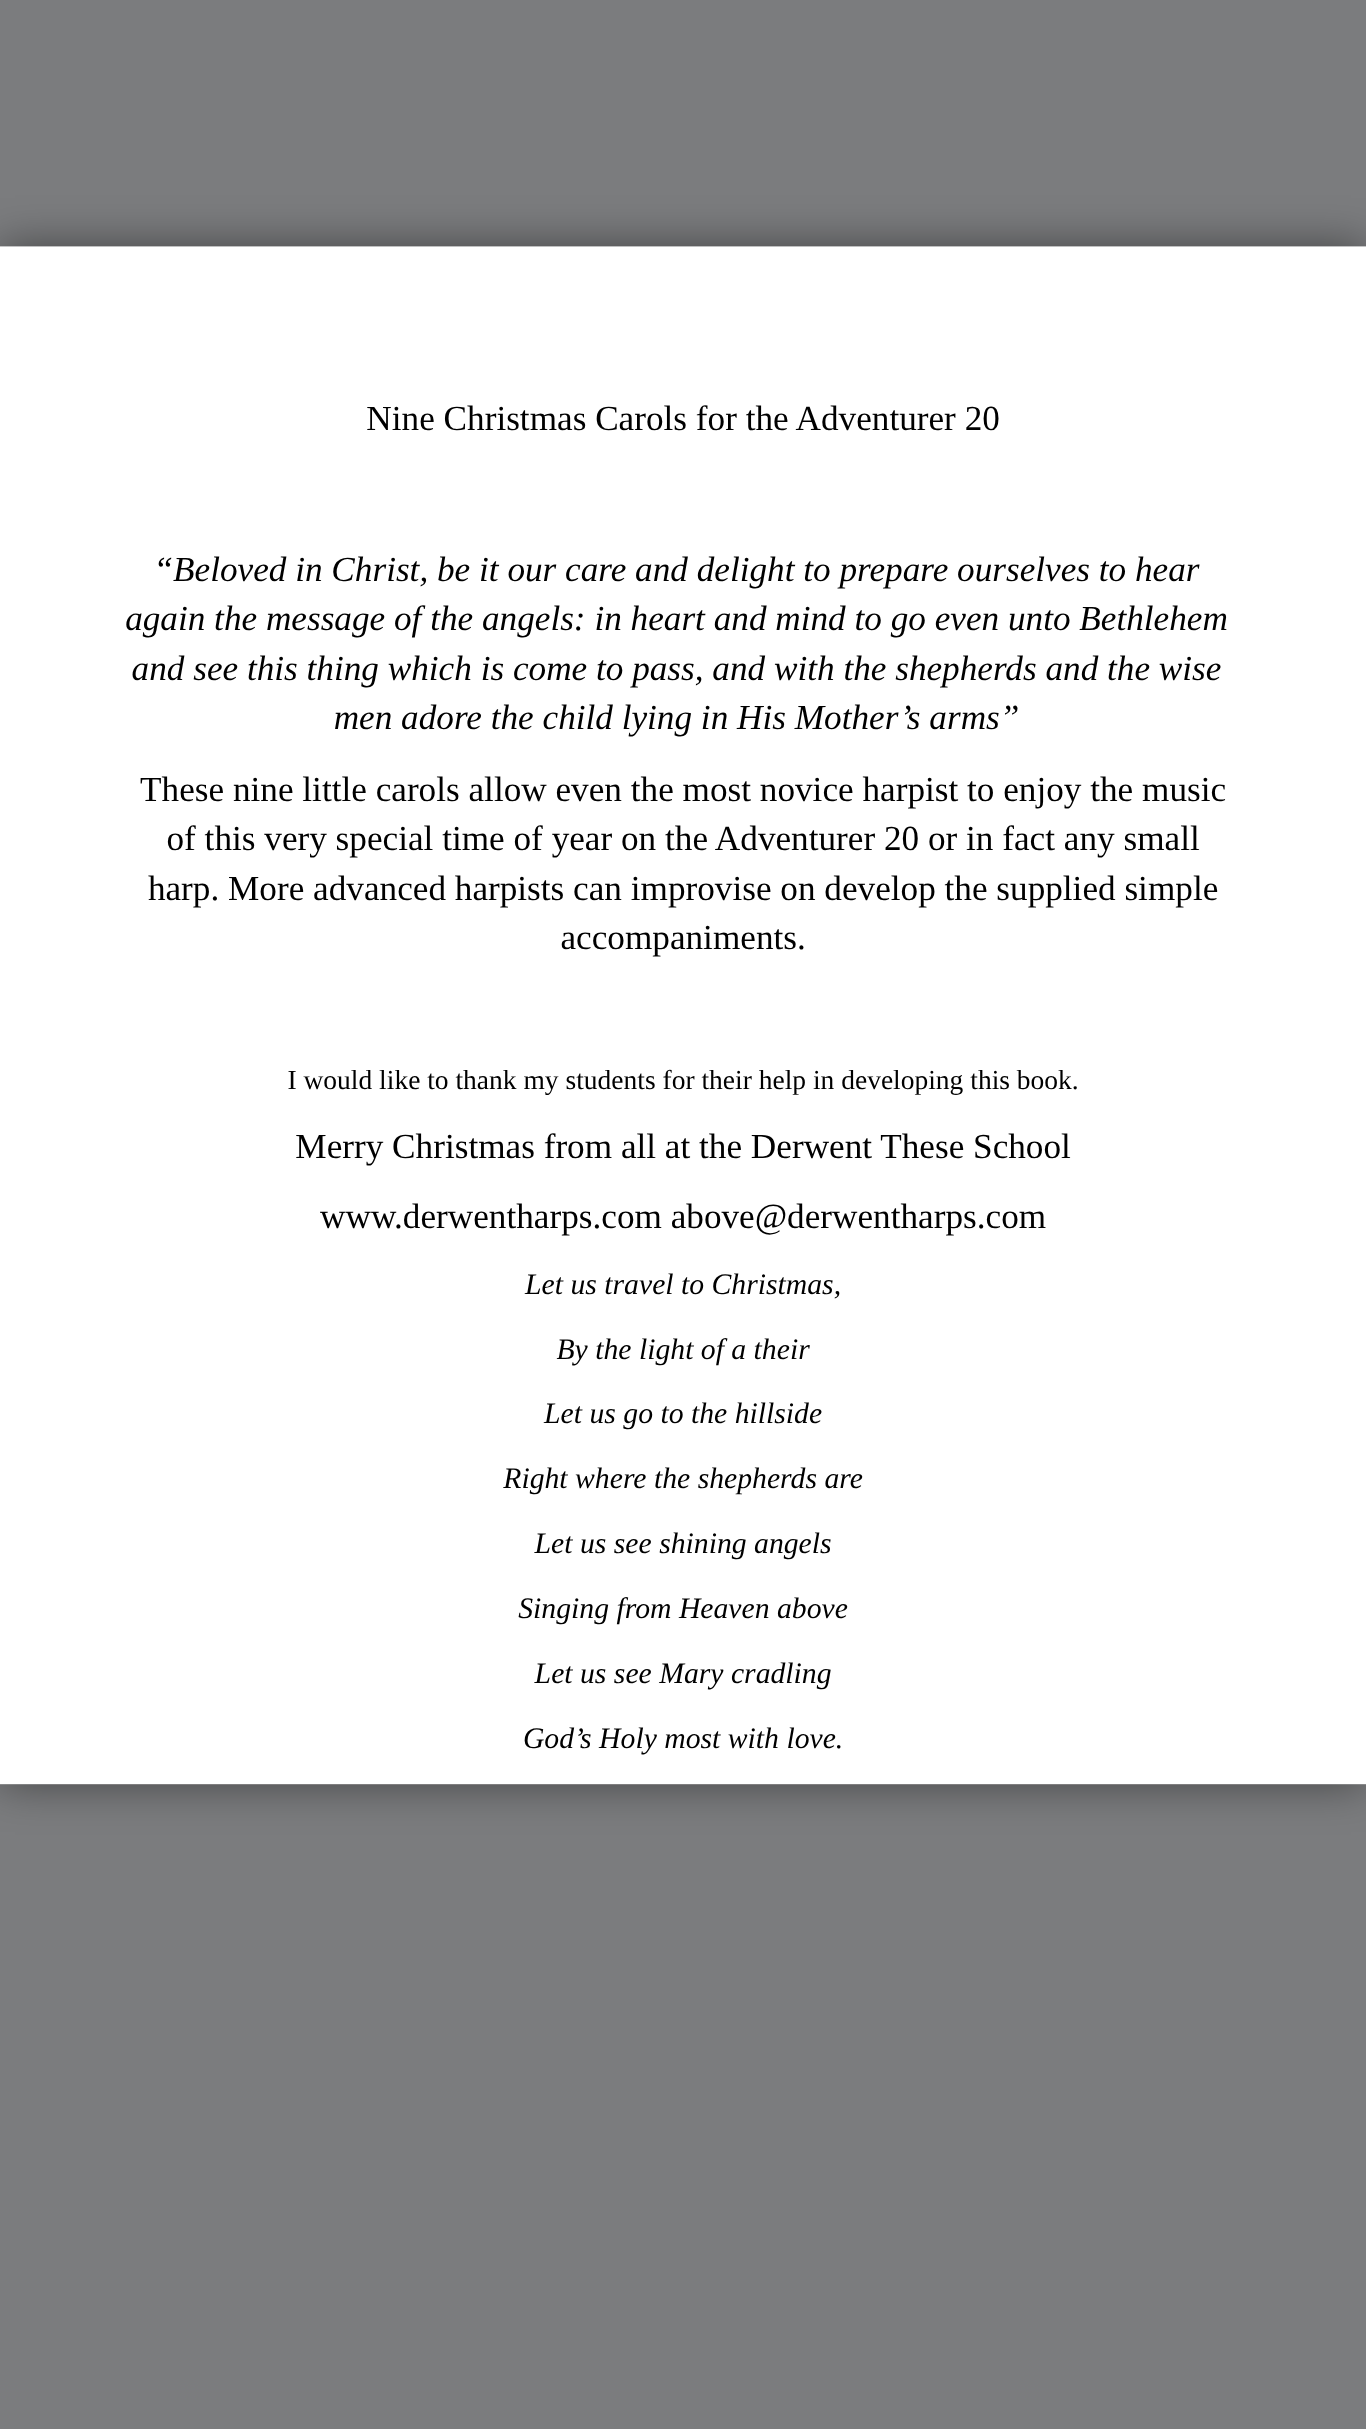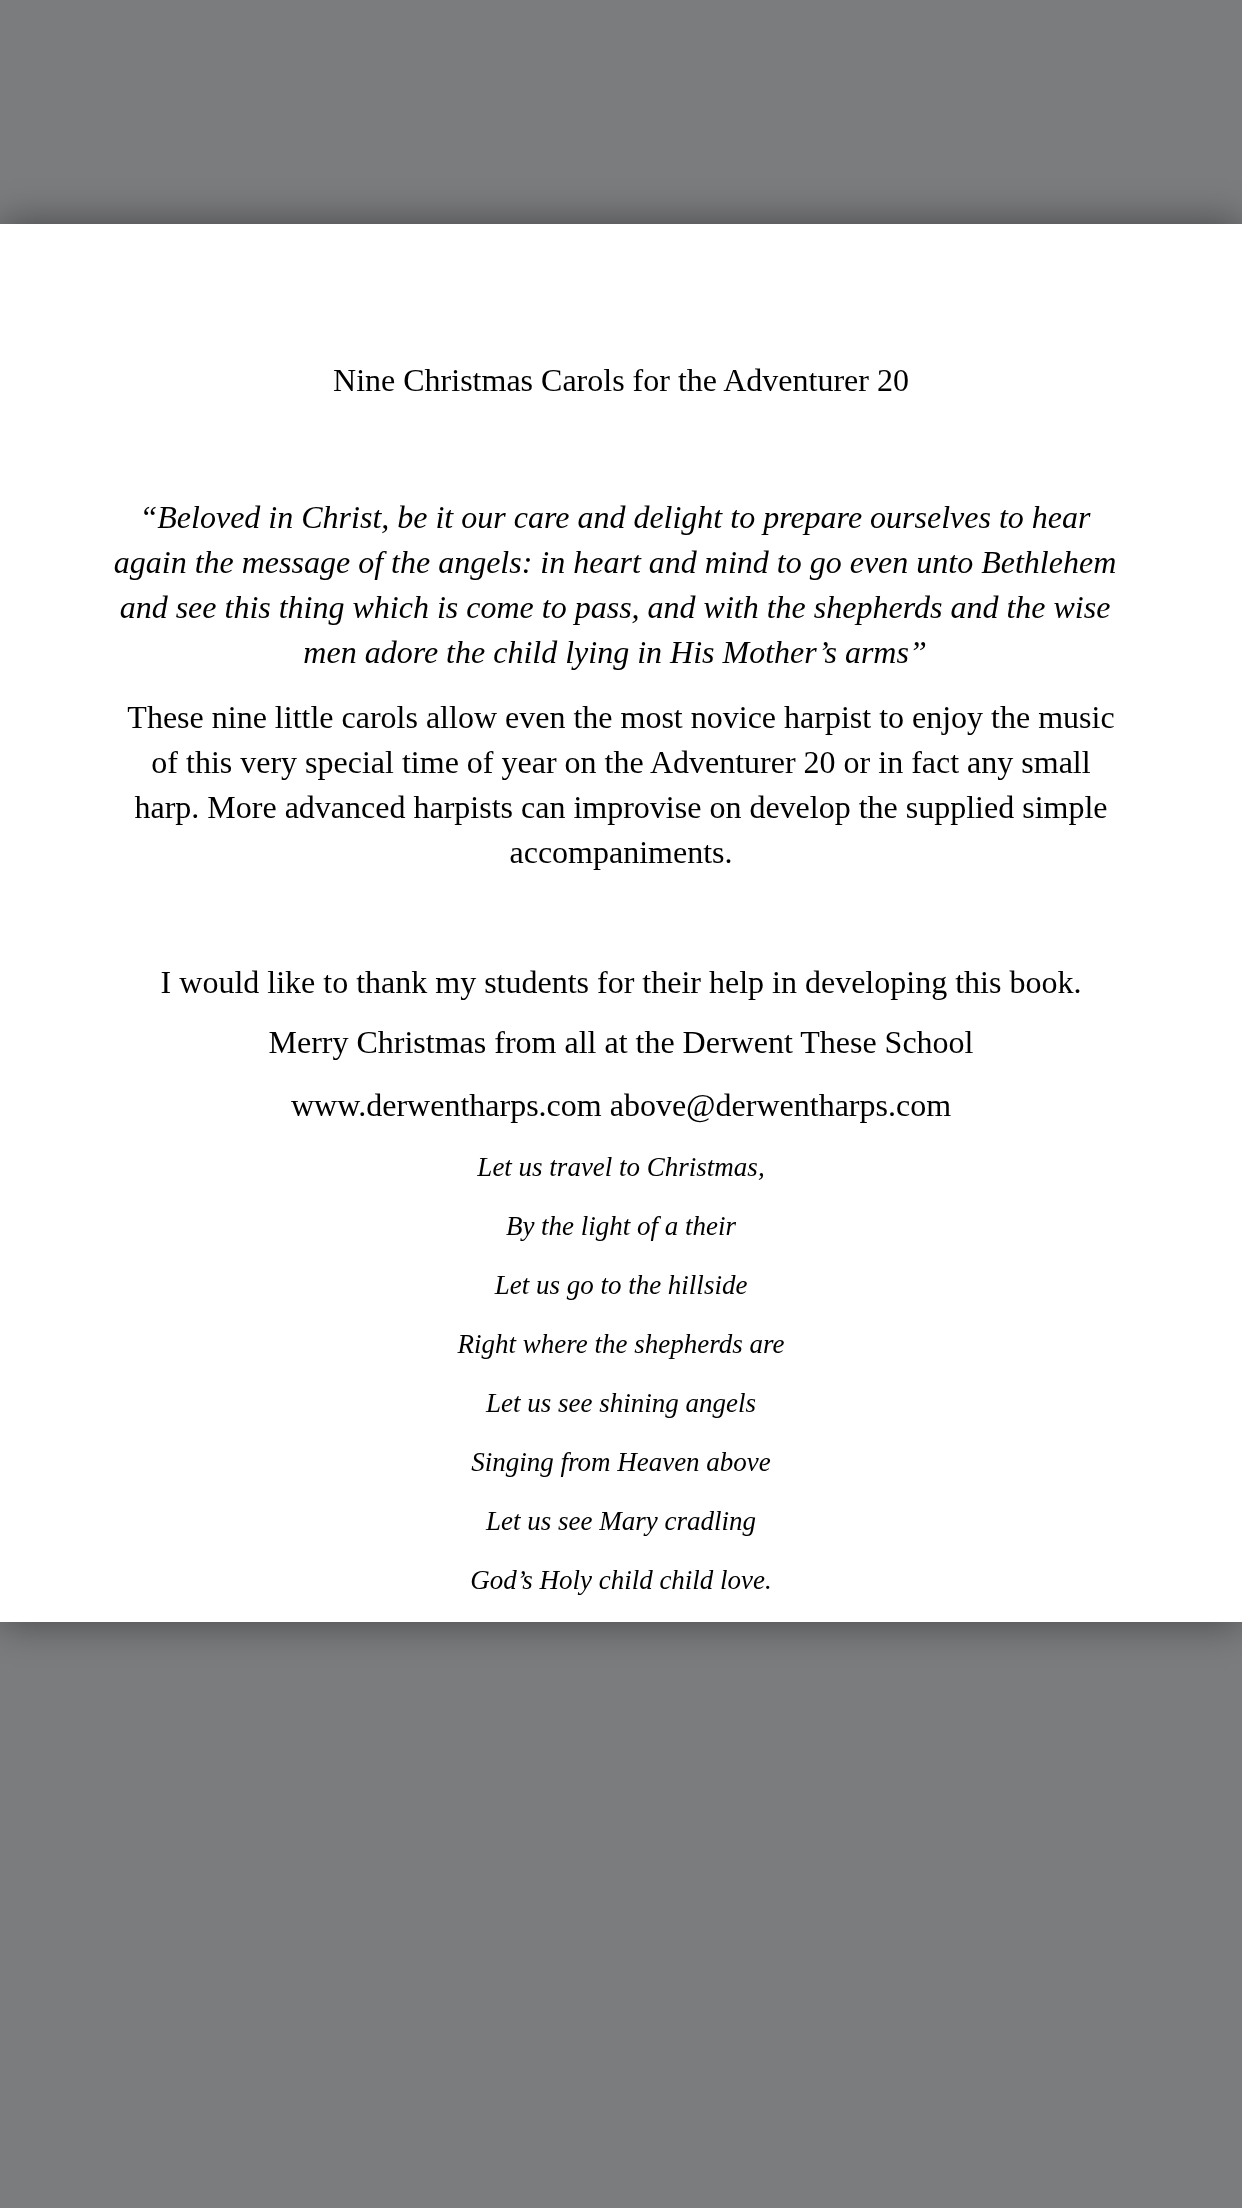--- a/index.html
+++ b/index.html
@@ -51,21 +51,21 @@
     font-size: 32px;
     line-height: 45px;
   }
   .intro {
     margin: 20px 10px 0 10px;
     font-size: 32px;
     line-height: 45px;
   }
   .thanks {
     margin: 85px 0 0 0;
-    font-size: 32px;
+    font-size: 25px;
     line-height: 45px;
   }
   .greeting {
     margin: 15px 0 0 0;
     font-size: 32px;
     line-height: 45px;
   }
   .contact {
     margin: 18px 0 0 0;
     font-size: 32px;
@@ -95,18 +95,18 @@
     <p class="greeting">Merry Christmas from all at the Derwent These School</p>
     <p class="contact">www.derwentharps.com above@derwentharps.com</p>
     <div class="poem">
       <p>Let us travel to Christmas,</p>
       <p>By the light of a their</p>
       <p>Let us go to the hillside</p>
       <p>Right where the shepherds are</p>
       <p>Let us see shining angels</p>
       <p>Singing from Heaven above</p>
       <p>Let us see Mary cradling</p>
-      <p>God’s Holy child child love.</p>
+      <p>God’s Holy most with love.</p>
     </div>
   </div>
 </div>
 
 <div class="letterbox bottom"></div>
 
 </body></html>

